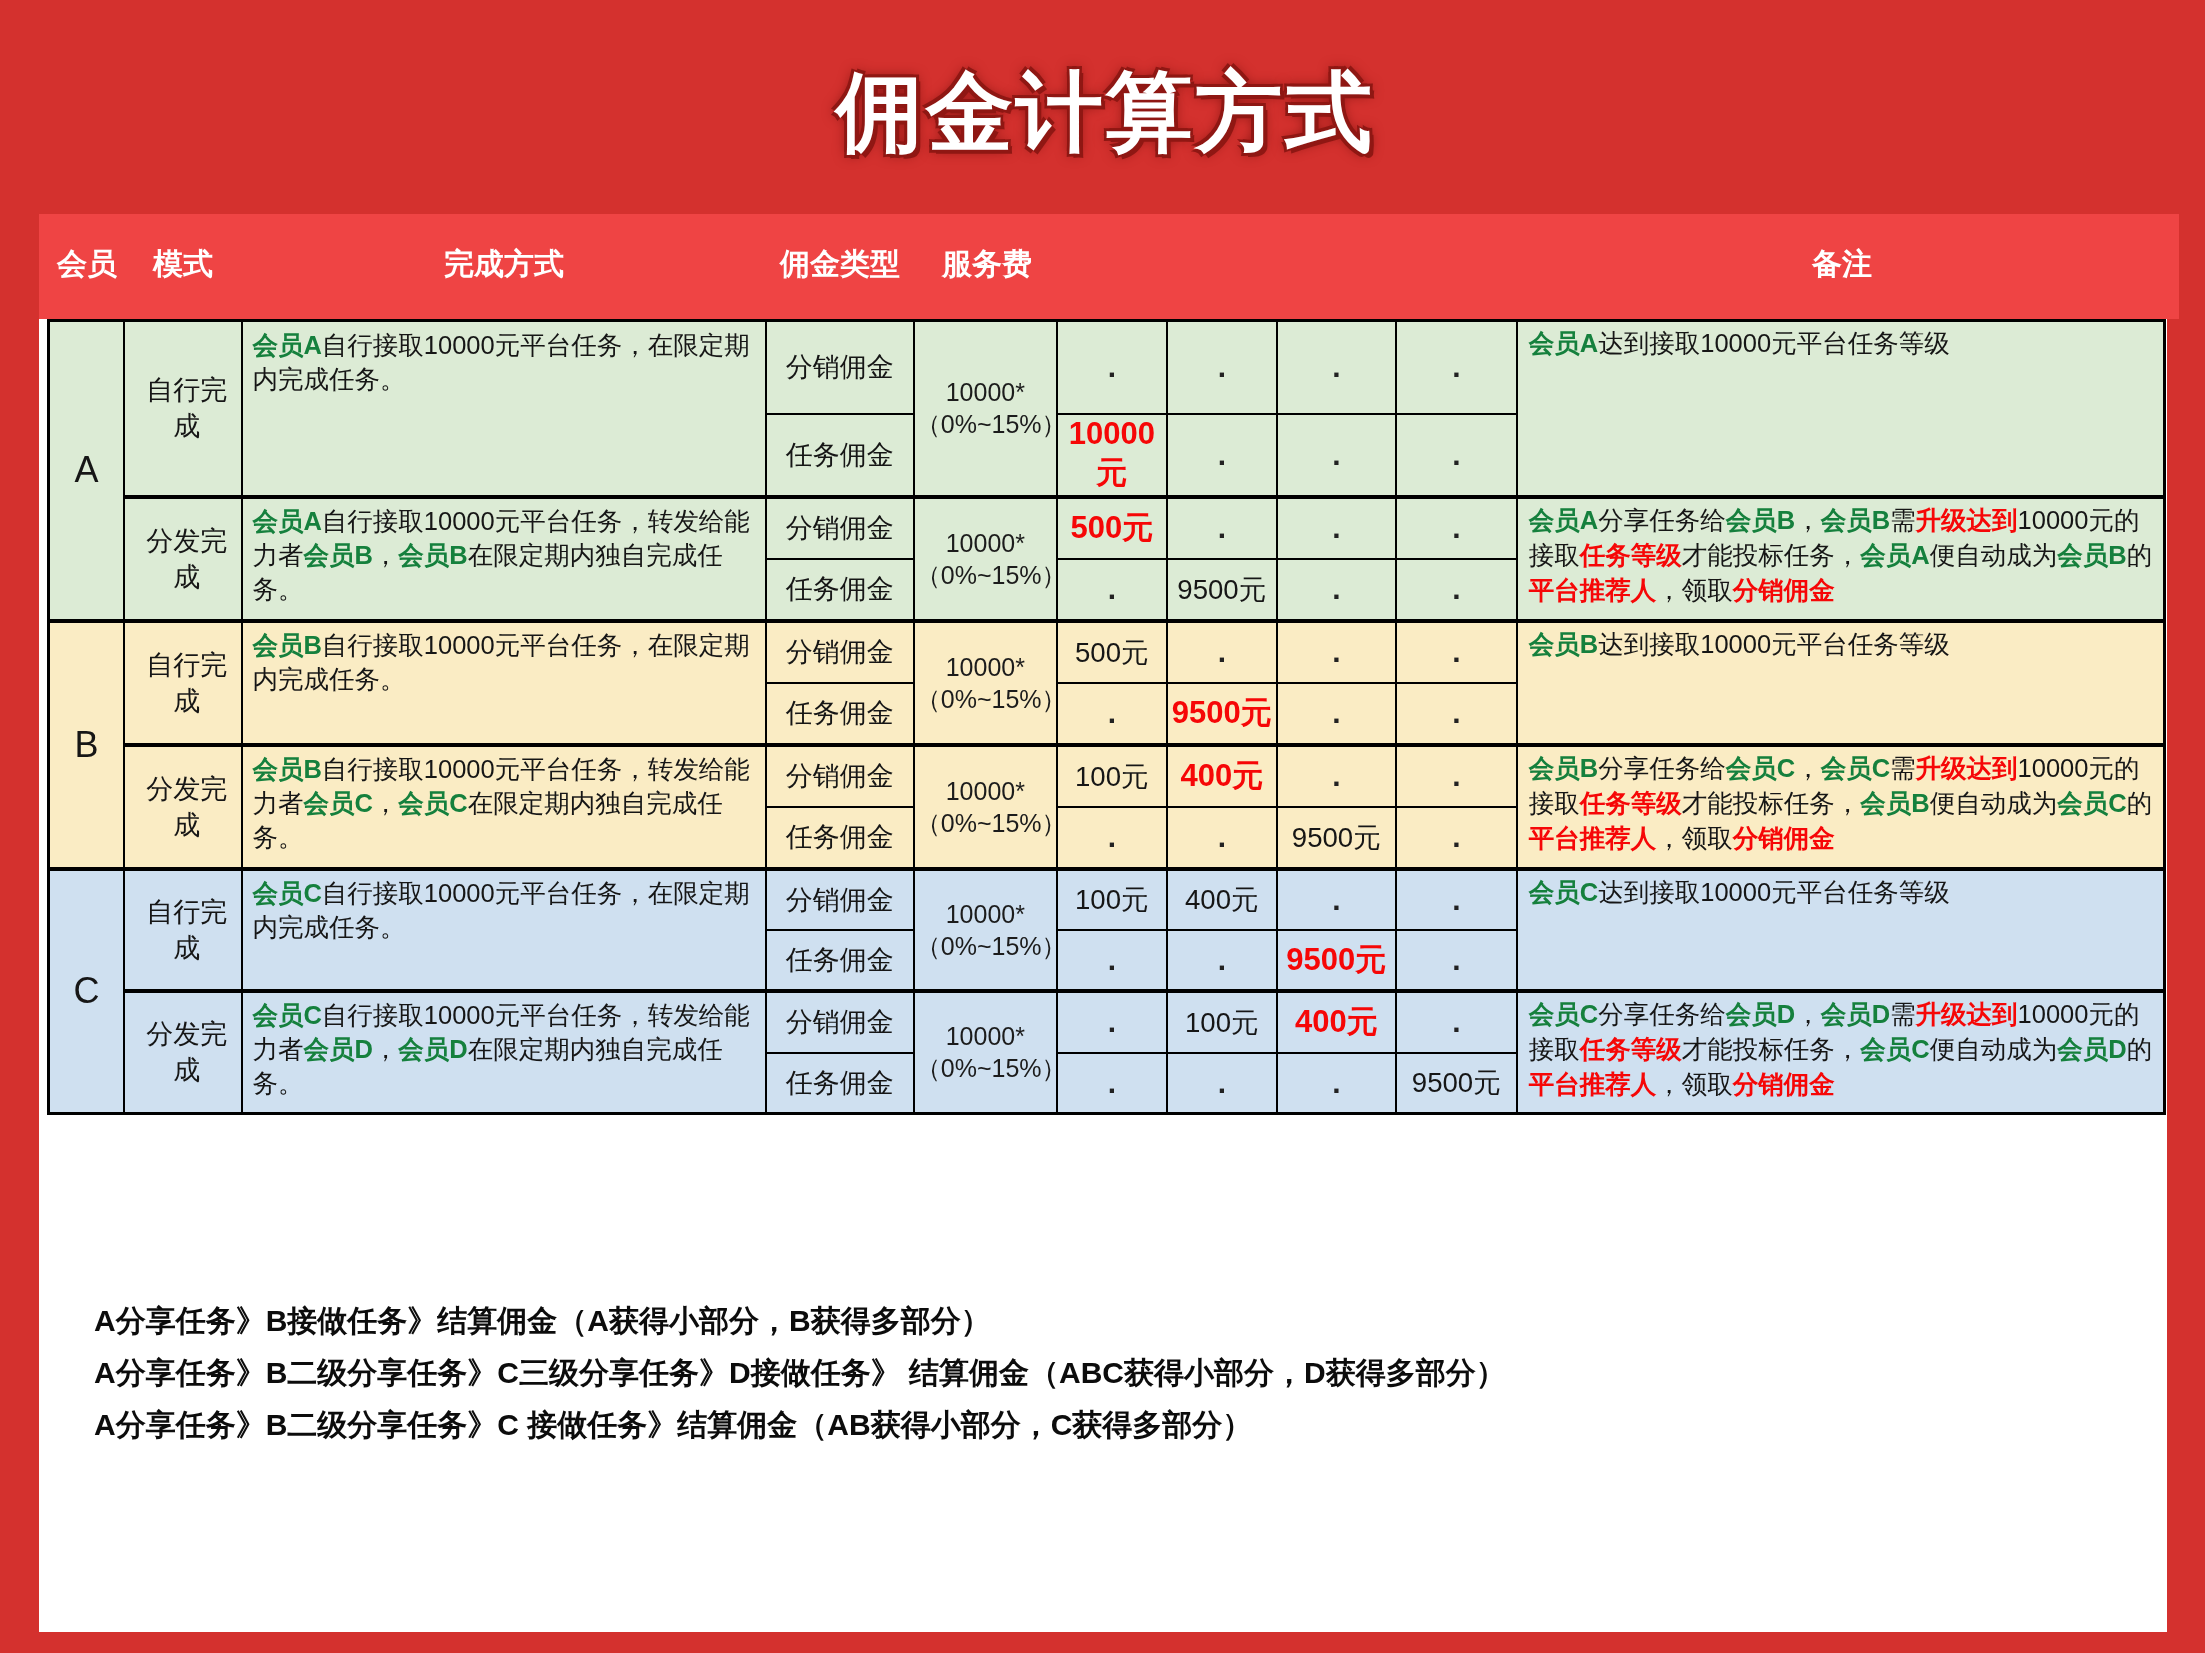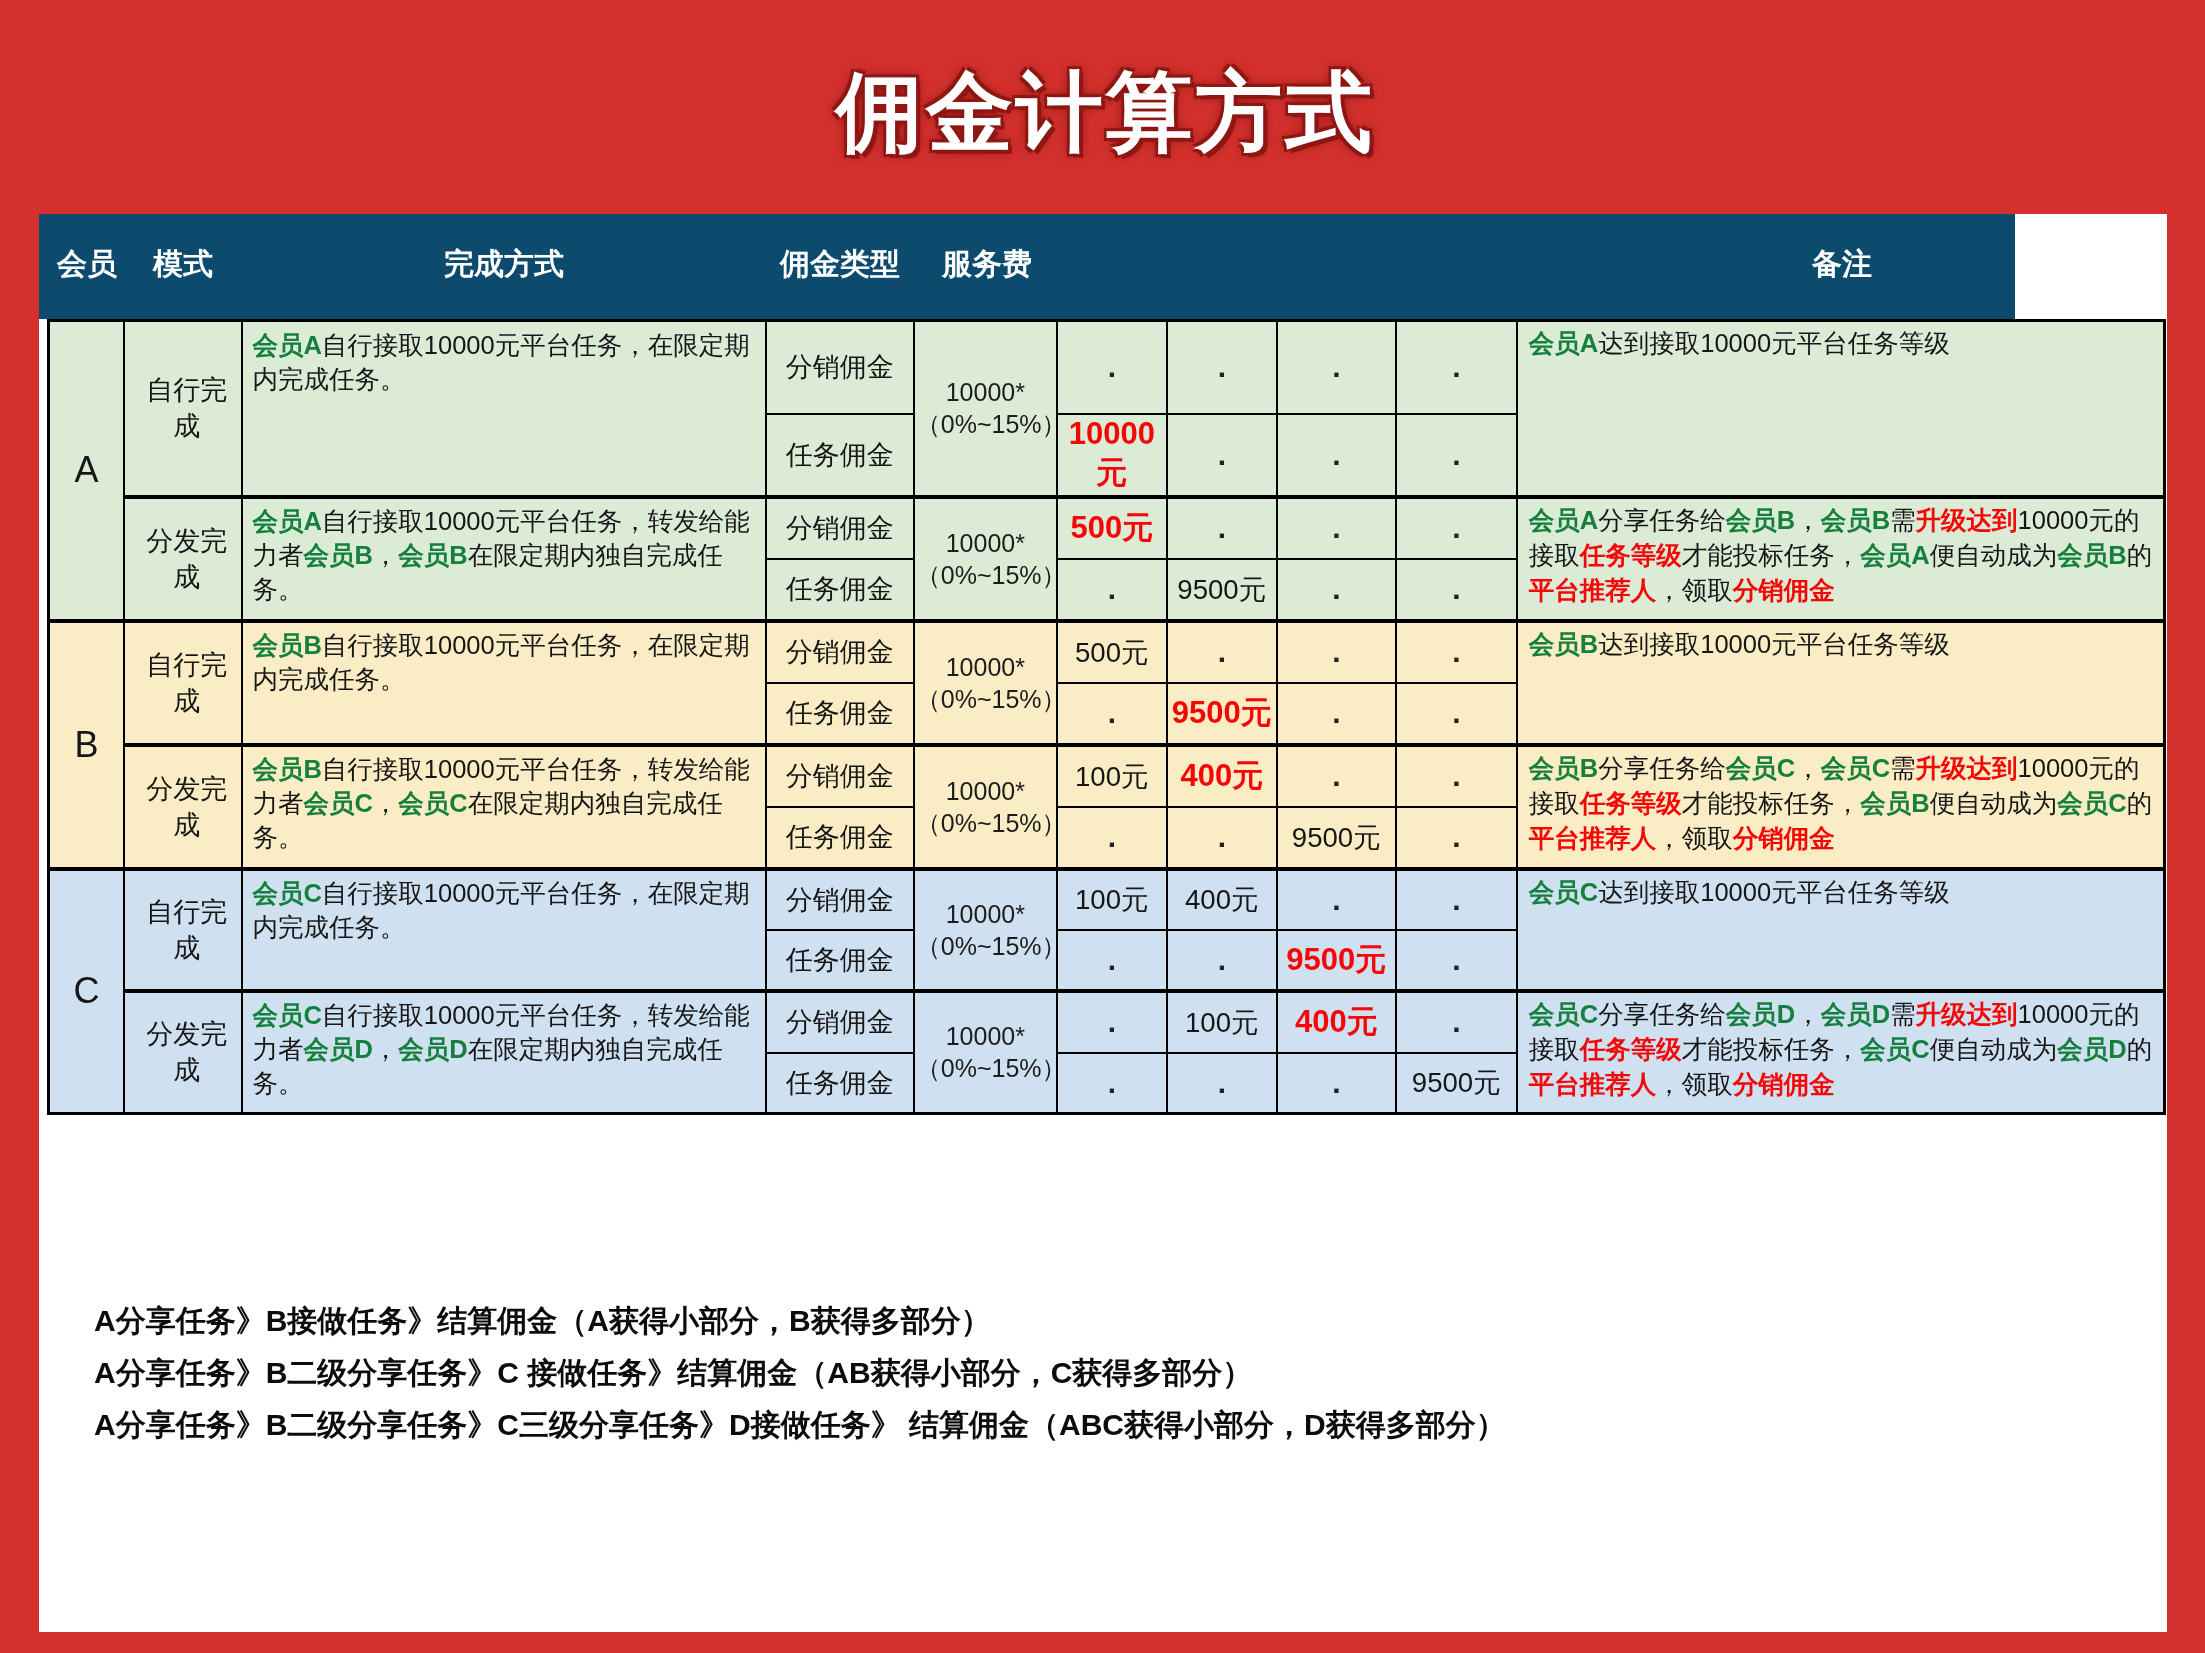--- a/index.html
+++ b/index.html
@@ -8,21 +8,21 @@
 
   .title{
     position:absolute;left:0;right:0;top:54px;text-align:center;
     font-size:87px;font-weight:900;color:#ffffff;letter-spacing:2.8px;
     text-shadow:4.1px 4.1px 0 #8f1713,-2.8px 2.8px 0 #8f1713,2.8px -2.8px 0 #8f1713,-2.8px -2.8px 0 #8f1713,0 0 12.4px #7a100d;
     margin-left:6px;
   }
 
   .content-box{position:absolute;left:39px;top:214px;width:2128px;height:1418px;background:#ffffff;}
 
-  .header-band{position:absolute;left:0;top:0;width:1976px;height:105px;background:#0c4a6e;text-decoration:underline;}
+  .header-band{position:absolute;left:0;top:0;width:2140px;height:105px;background:#ef4444;text-decoration:underline;}
   .h{position:absolute;transform:translateX(-50%);color:#fff;font-weight:bold;font-size:30px;top:30px;white-space:nowrap;}
   .h-payout{top:16.5px;text-align:center;}
   .h-payout .l1{font-size:30px;line-height:36px;}
   .h-payout .l2{font-size:27.6px;line-height:33px;}
 
   table.commission{
     position:absolute;left:8.3px;top:105px;width:2117px;
     border-collapse:collapse;table-layout:fixed;color:#161616;
   }
   table.commission td{border:2.1px solid #000;overflow:hidden;}
@@ -220,19 +220,19 @@
           <td class="val"><span class="s-d">.</span></td>
           <td class="val"><span class="s-d">.</span></td>
           <td class="val"><span class="s-d">.</span></td>
           <td class="val"><span class="s-n">9500元</span></td>
         </tr>
       </tbody>
     </table>
 
     <div class="footer-items">
       <div>A分享任务》B接做任务》结算佣金（A获得小部分，B获得多部分）</div>
+      <div>A分享任务》B二级分享任务》C三级分享任务》D接做任务》 结算佣金（ABC获得小部分，D获得多部分）</div>
       <div>A分享任务》B二级分享任务》C 接做任务》结算佣金（AB获得小部分，C获得多部分）</div>
-      <div>A分享任务》B二级分享任务》C三级分享任务》D接做任务》 结算佣金（ABC获得小部分，D获得多部分）</div>
     </div>
 
   </div>
 </div>
 
 
 </body></html>

